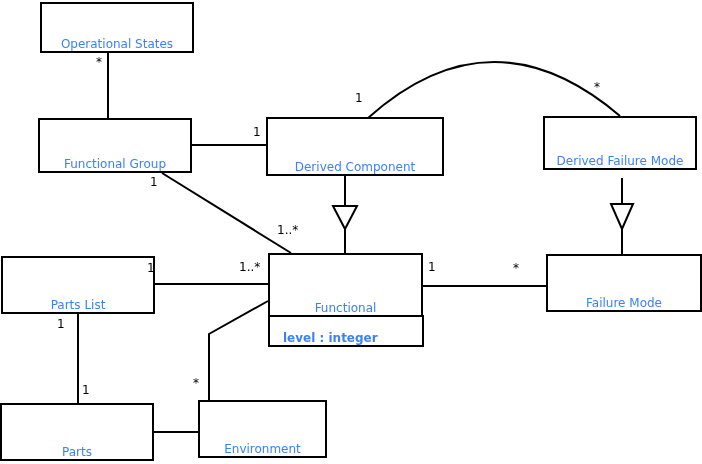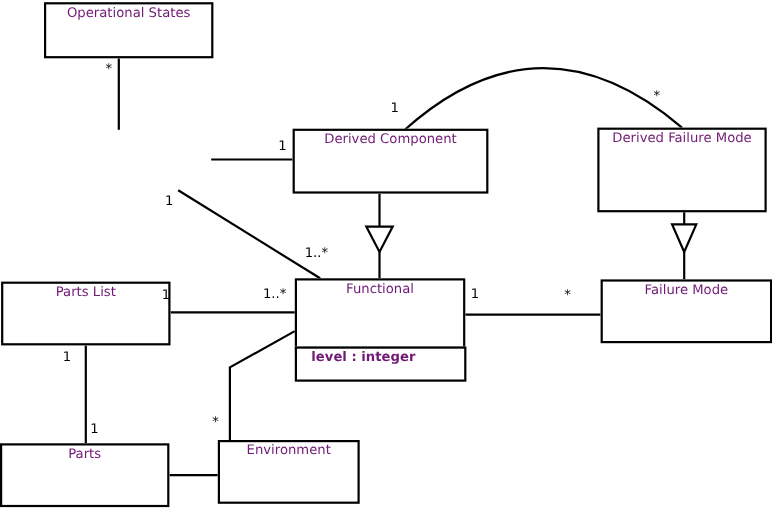--- a/index.html
+++ b/index.html
@@ -25,24 +25,24 @@
     stroke: #000000;
     stroke-width: 2;
     fill: #ffffff;
   }
   .node {
     position: absolute;
     background: #ffffff;
     border: 2px solid #000000;
     box-sizing: border-box;
     display: flex;
-    align-items: flex-start;
+    align-items: flex-end;
     justify-content: center;
     font-size: 12px;
-    color: #701a75;
+    color: #3b82f6;
     white-space: nowrap;
   }
   .node.attr {
     justify-content: flex-start;
     padding-left: 13px;
     font-weight: bold;
   }
   .mult {
     position: absolute;
     font-size: 12px;
@@ -75,26 +75,29 @@
       <line x1="622" y1="178" x2="622" y2="204"></line>
       <polygon points="611,204 633,204 622,229"></polygon>
       <line x1="622" y1="229" x2="622" y2="254"></line>
     </g>
   </svg>
 
   <div class="node" style="left:40px; top:2px; width:154px; height:51px;">
     <span>Operational States</span>
   </div>
 
+  <div class="node" style="left:38px; top:118px; width:154px; height:55px;">
+    <span>Functional Group</span>
+  </div>
 
   <div class="node" style="left:266px; top:117px; width:178px; height:59px;">
     <span>Derived Component</span>
   </div>
 
-  <div class="node" style="left:543px; top:116px; width:154px; height:77px;">
+  <div class="node" style="left:543px; top:116px; width:154px; height:54px;">
     <span>Derived Failure Mode</span>
   </div>
 
   <div class="node" style="left:268px; top:253px; width:155px; height:64px;">
     <span>Functional</span>
   </div>
   <div class="node attr" style="left:268px; top:315px; width:156px; height:32px;">
     <span>level : integer</span>
   </div>
 

